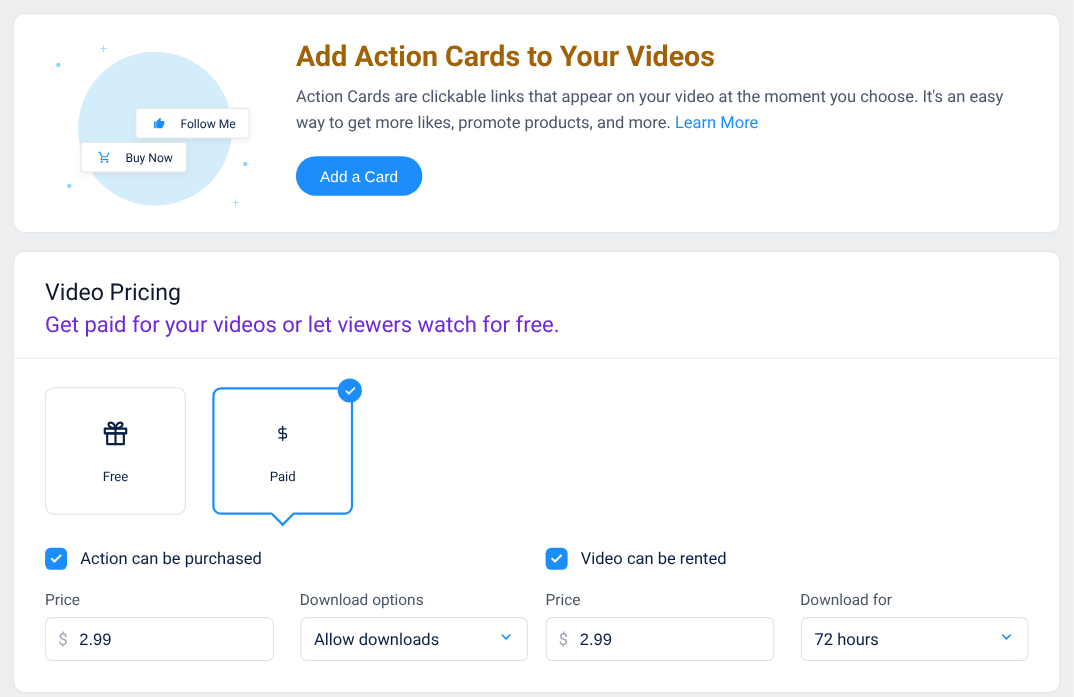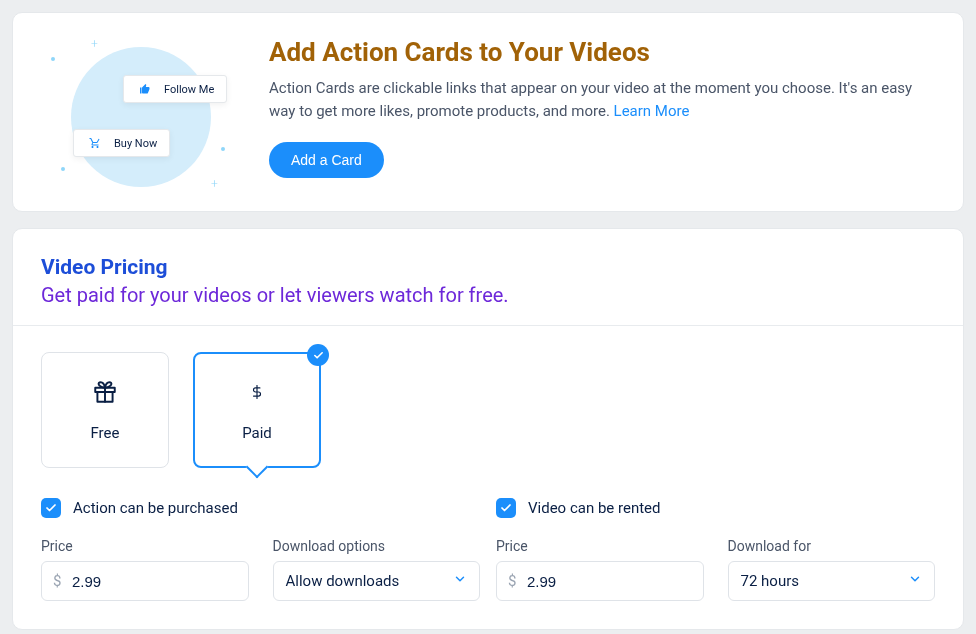--- a/index.html
+++ b/index.html
@@ -41,21 +41,21 @@
   border: 1px solid #e5e8eb;
   box-shadow: 0 2px 6px rgba(0,0,0,0.06);
   border-radius: 3px;
   display: flex;
   align-items: center;
   padding: 6px 12px;
   gap: 10px;
   font-size: 11px;
   color: #0a1f44;
 }
-.illus-card.follow { top: 38px; left: 82px; justify-content: space-between; }
+.illus-card.follow { top: 61px; left: 82px; justify-content: space-between; }
 .illus-card.buy { top: 92px; left: 32px; }
 .illus-icon-box {
   width: 18px; height: 14px; display:flex; align-items:center; justify-content:center;
 }
 .illus-plus {
   position: absolute;
   color: #8fd6f9;
   font-size: 12px;
   font-weight: 300;
 }
@@ -91,22 +91,22 @@
   cursor: pointer;
 }
 .pricing-section {
   padding: 26px 28px 28px;
 }
 .pricing-header {
   padding-bottom: 18px;
 }
 .pricing-header h2 {
   font-size: 21px;
-  font-weight: 700;
-  color: #1d4ed8;
+  font-weight: 400;
+  color: #0f172a;
   margin-bottom: 4px;
 }
 .pricing-header p {
   font-size: 20px;
   color: #6d28d9;
 }
 .divider {
   border: none;
   border-top: 1px solid #e8ebee;
   margin: 0 -28px 26px;
@@ -119,21 +119,21 @@
 .price-option {
   width: 128px;
   height: 116px;
   border: 1px solid #dfe3e8;
   border-radius: 8px;
   display: flex;
   flex-direction: column;
   align-items: center;
   justify-content: center;
   gap: 18px;
-  font-size: 15px;
+  font-size: 12px;
   color: #0a1f44;
   cursor: pointer;
   position: relative;
   background:#fff;
 }
 .price-option.selected {
   border: 2px solid #1b8efb;
 }
 .price-option.selected::after {
   content: "";

